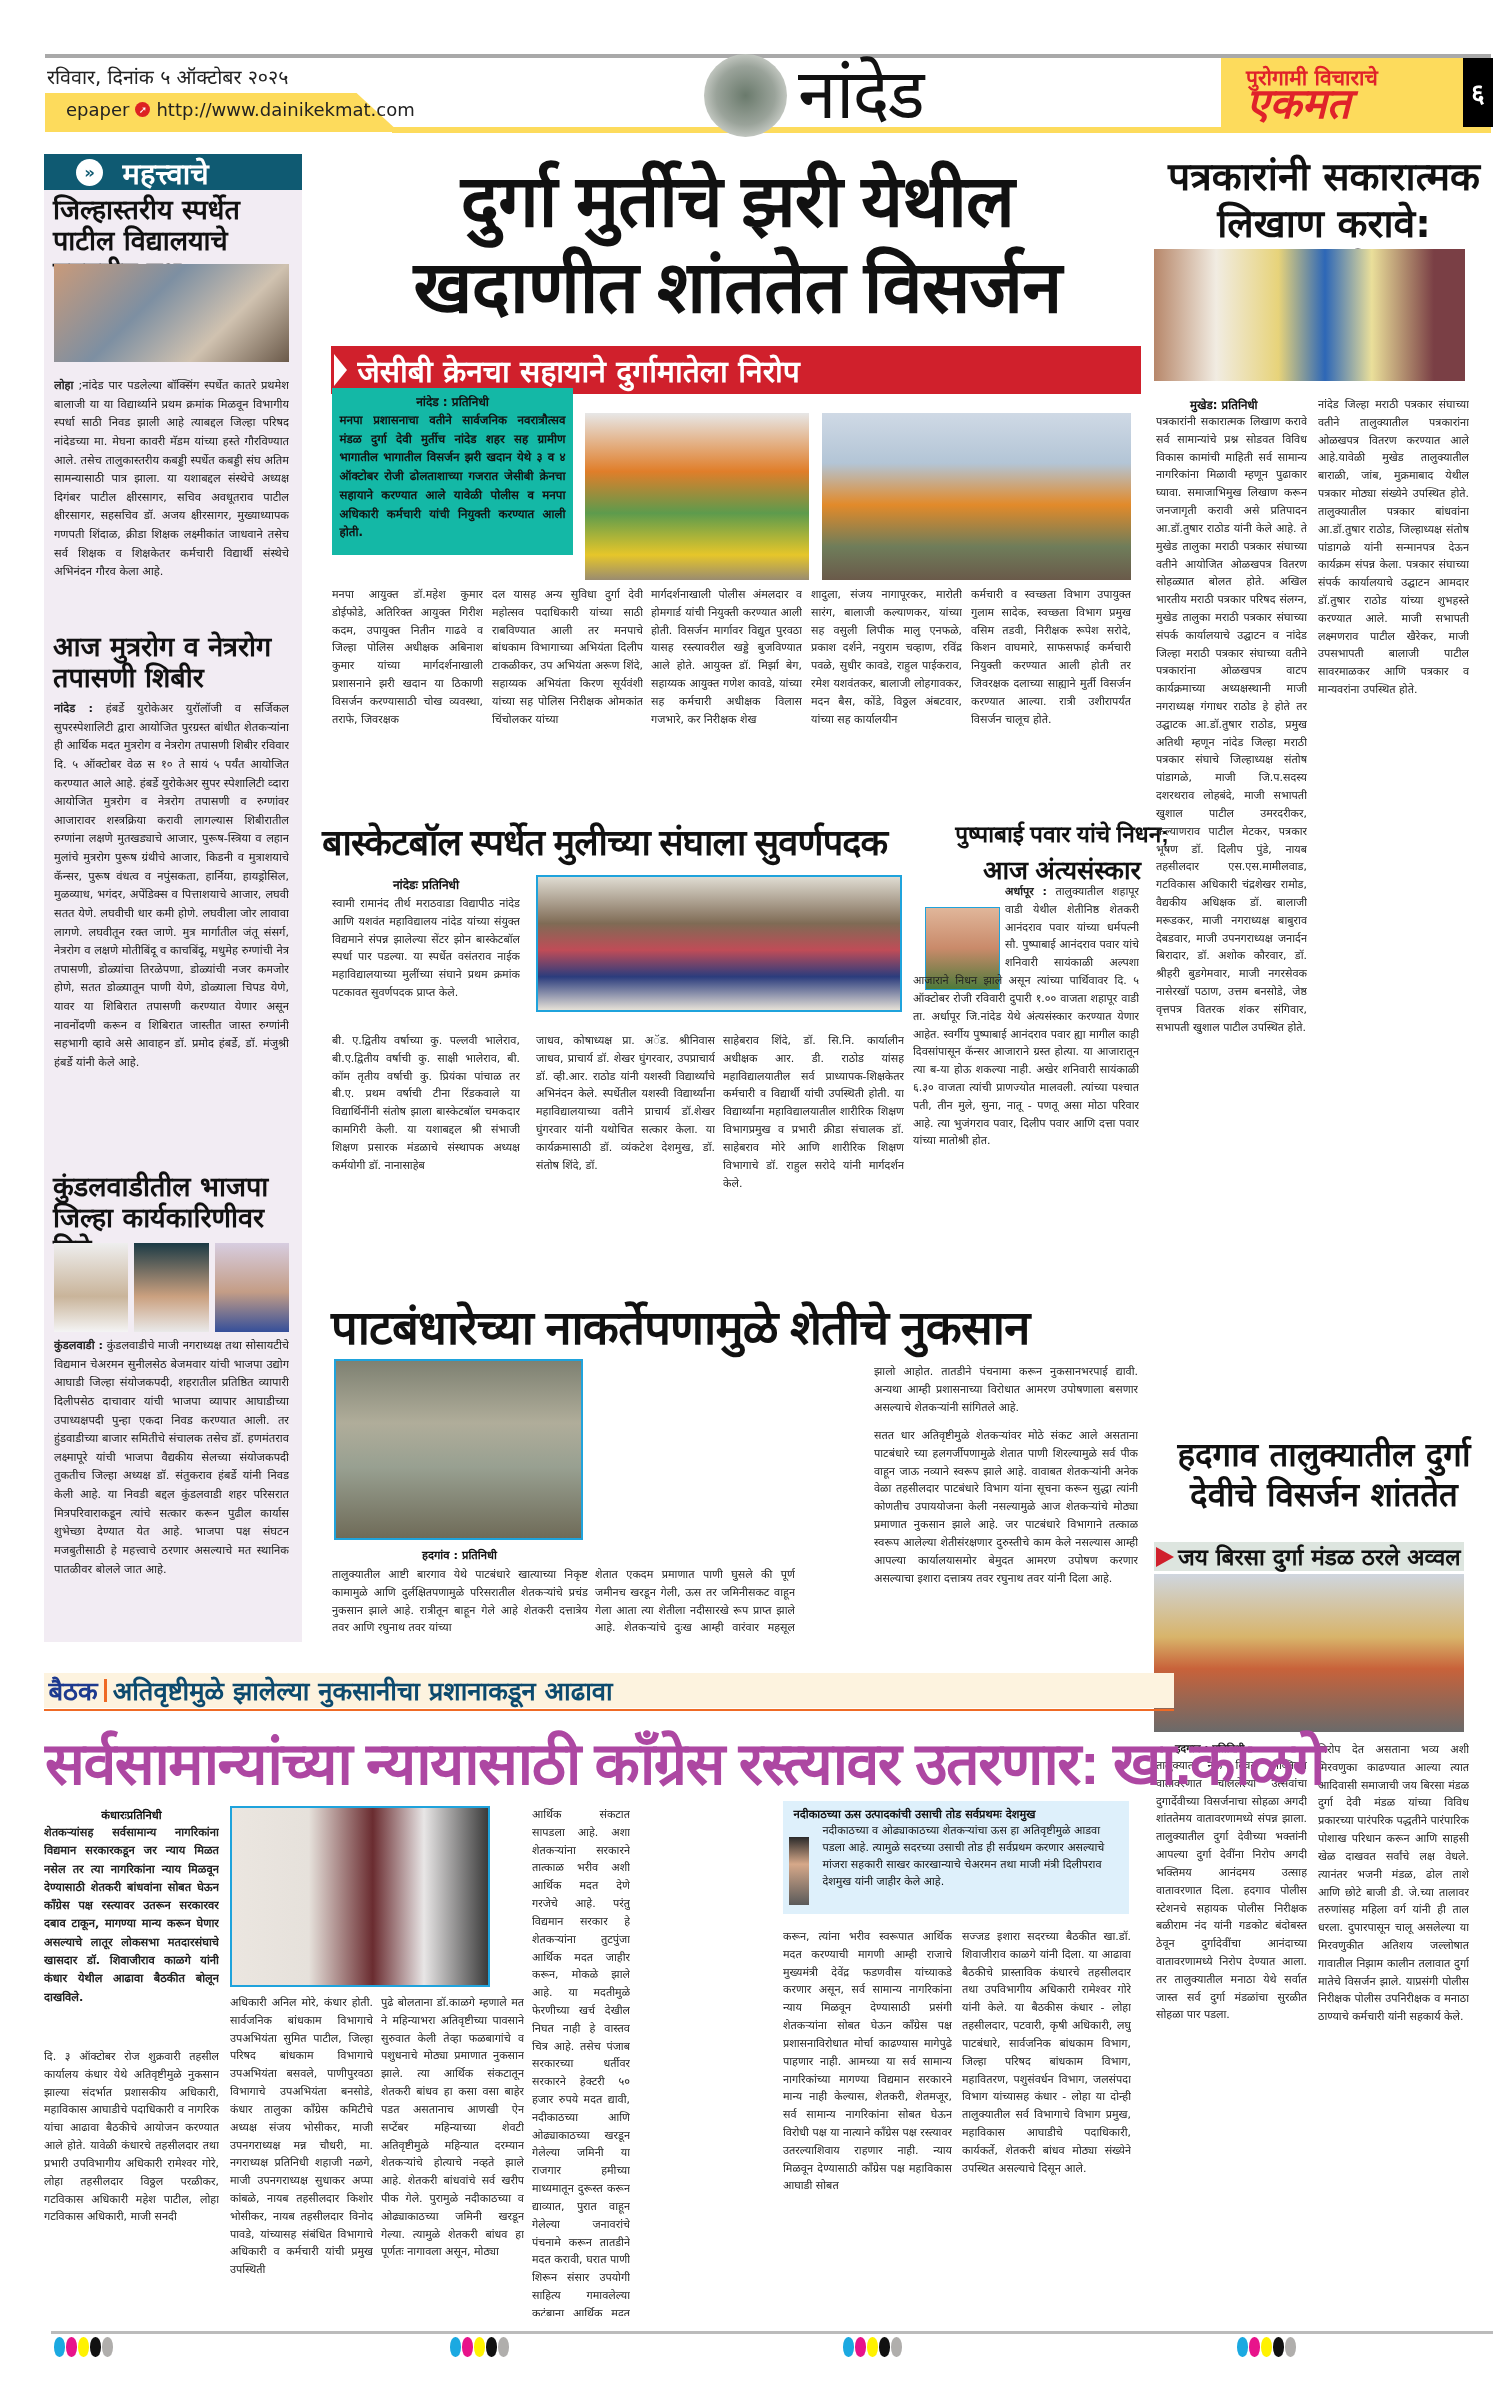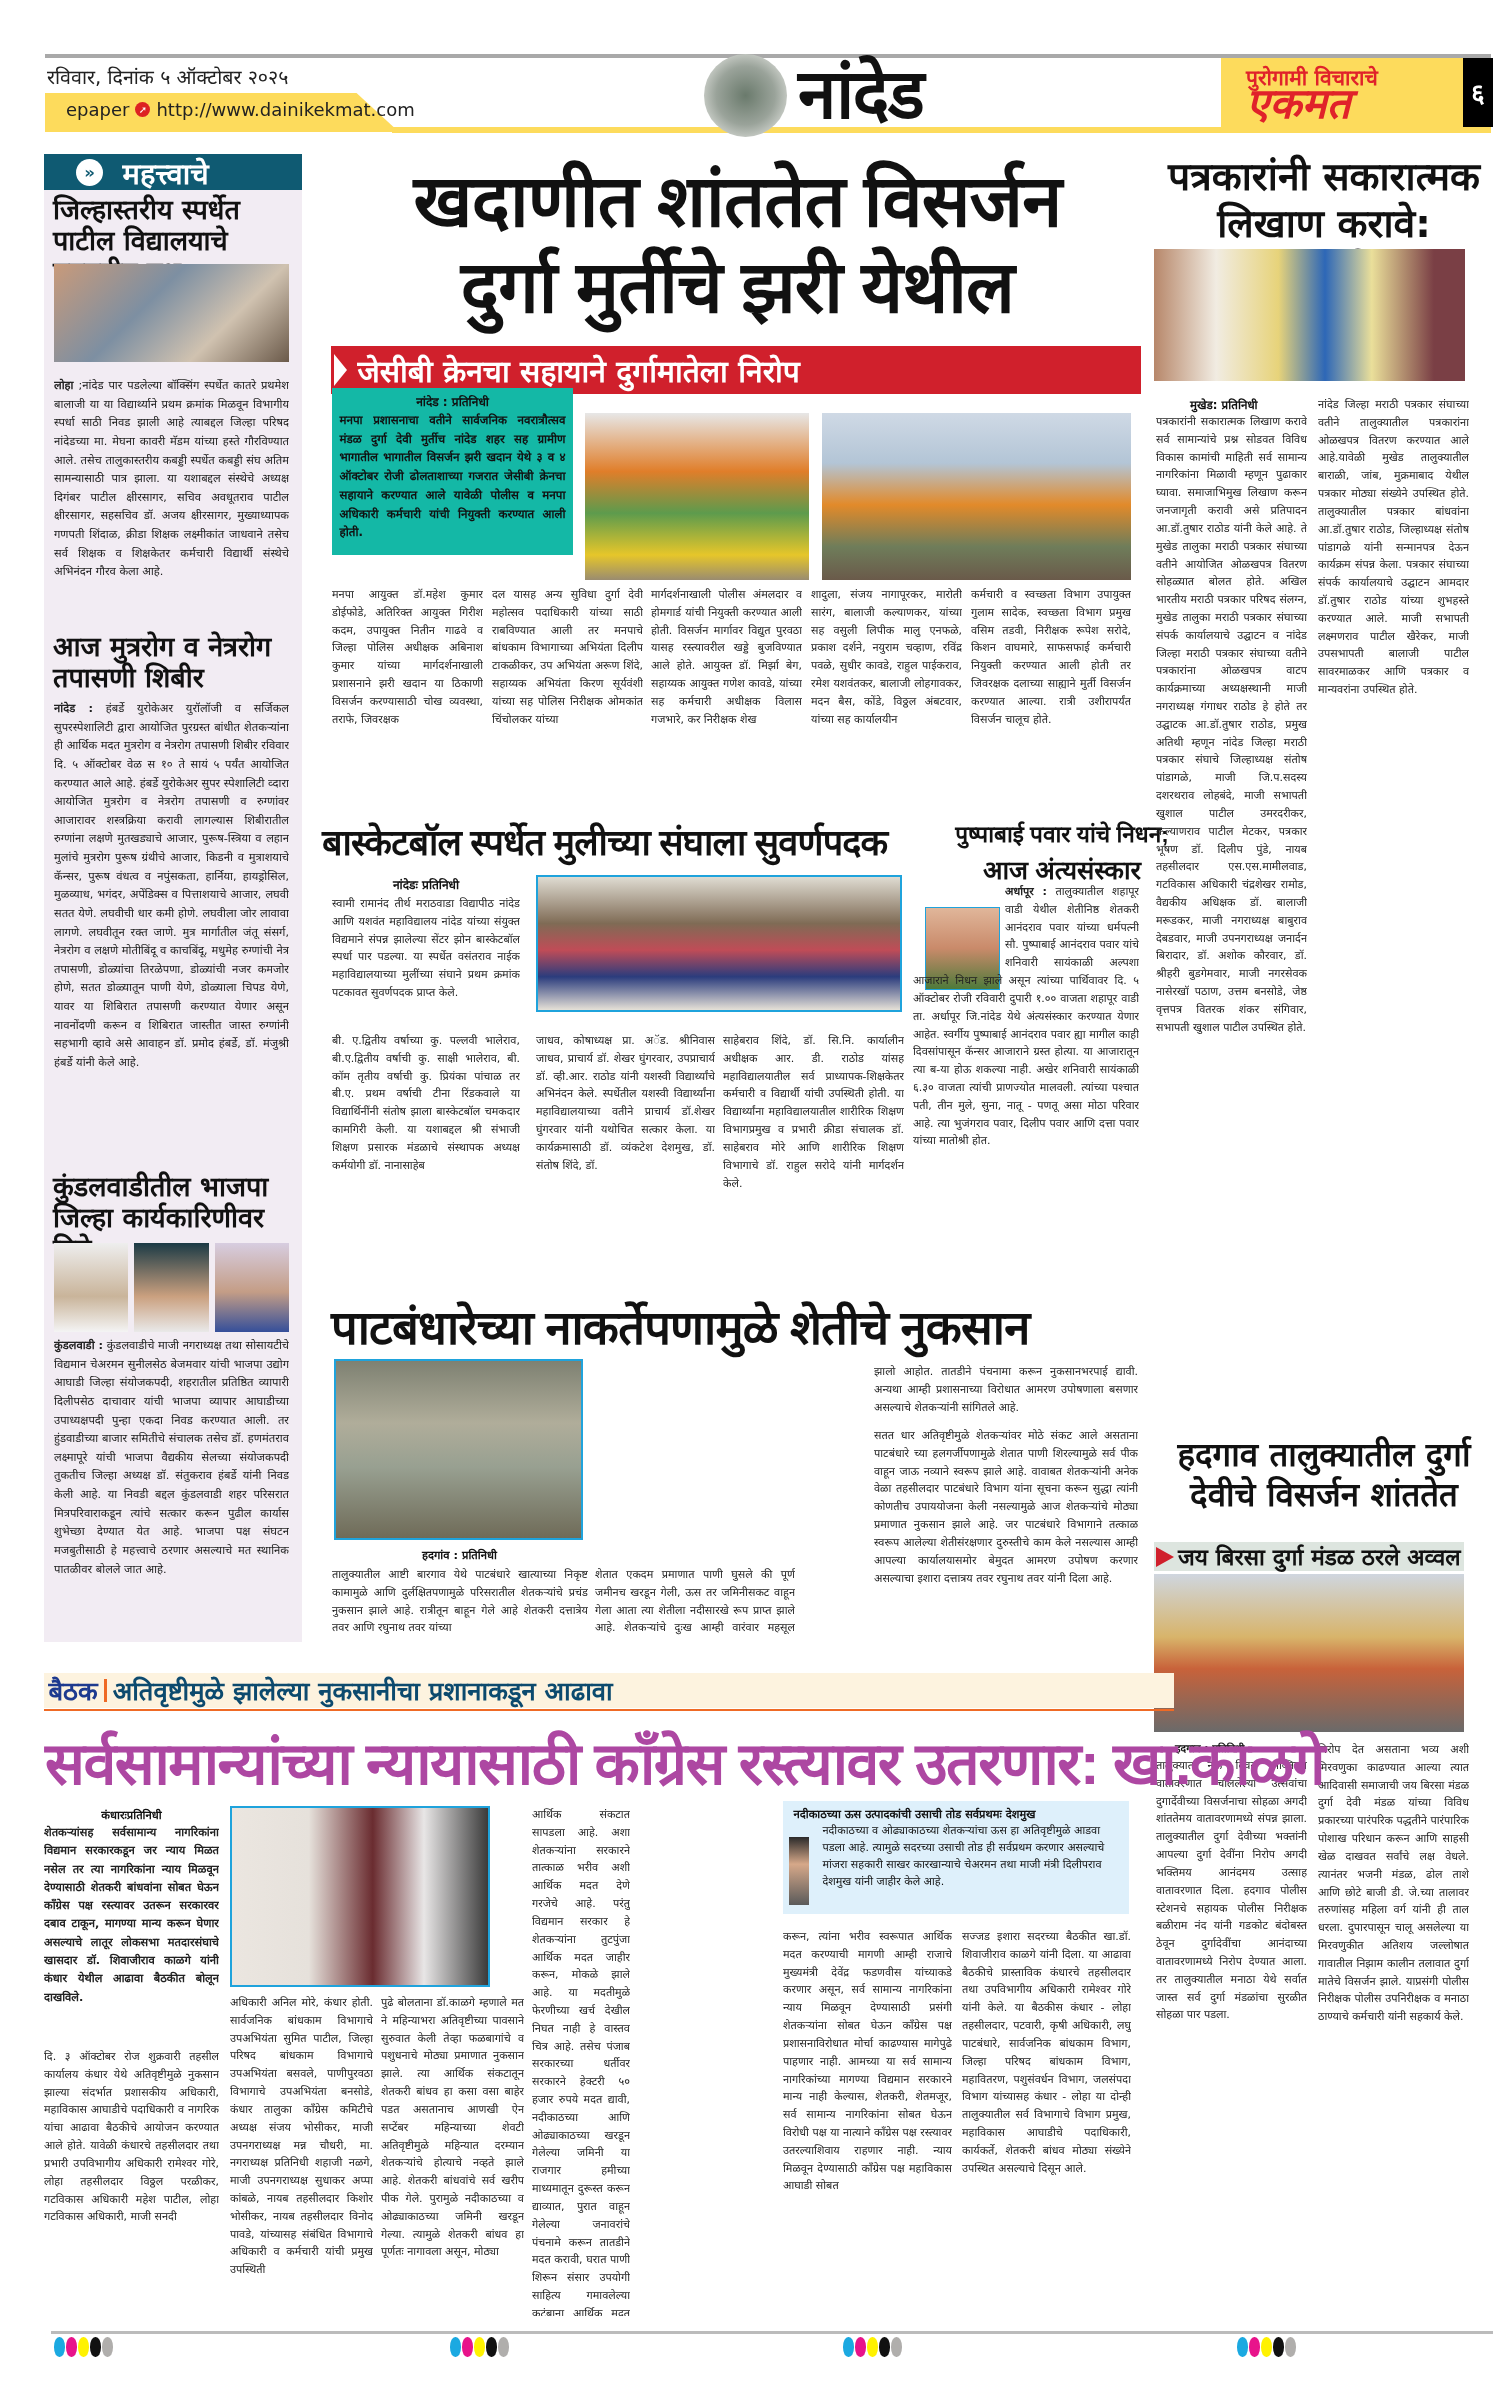--- a/index.html
+++ b/index.html
@@ -5,21 +5,21 @@
 *{box-sizing:border-box;margin:0;padding:0}
 body{width:1512px;height:2401px;background:#fff;font-family:"DejaVu Sans",sans-serif;color:#111;position:relative;overflow:hidden}
 .abs{position:absolute}
 .masthead-rule{left:45px;top:54px;width:1446px;height:3.8px;background:#a9a9a9}
 .date{left:47px;top:63px;font-size:19.6px;color:#222;font-family:"DejaVu Sans",sans-serif}
 .epaper-band{left:45px;top:93px;width:354px;height:39px;background:#fddb5c;clip-path:polygon(0 0,88% 0,100% 100%,0 100%)}
 .epaper-text{left:66px;top:99px;font-size:18px;color:#222;display:flex;align-items:center;gap:6px}
 .ep-icon{width:15px;height:15px;border-radius:50%;background:#d22;color:#fff;font-size:9.8px;display:inline-flex;align-items:center;justify-content:center}
 .yellow-rule{left:392px;top:127px;width:1099px;height:6px;background:#fddb5c}
 .logo-emblem{left:704px;top:54px;width:83px;height:83px;border-radius:50%;background:radial-gradient(circle,#6a7a6c 0,#9aa39a 50%,#c9cdc7 75%,transparent 76%)}
-.city-title{left:798px;top:60px;font-size:69px;font-weight:700;font-family:"Liberation Sans",sans-serif;letter-spacing:-1.5px;line-height:1}
+.city-title{left:798px;top:60px;font-size:69px;font-weight:400;font-family:"Liberation Sans",sans-serif;letter-spacing:-1.5px;line-height:1}
 .brand-box{left:1221px;top:58px;width:253px;height:69px;background:#fddb5c}
 .brand-tag{left:1246px;top:63px;font-size:21px;color:#e0222a;font-weight:700}
 .brand-name{left:1246px;top:83px;font-size:42px;color:#e0222a;font-weight:900;font-style:italic;line-height:1}
 .page-no-box{left:1463px;top:58px;width:30px;height:69px;background:#000;color:#fff;font-size:25.6px;font-weight:700;display:flex;align-items:center;justify-content:center}
 
 
 .left-col{left:44px;top:154px;width:258px;height:1488px;background:#f2ecf3}
 .mahatva-band{left:44px;top:154px;width:258px;height:36px;background:#0f5a72;display:flex;align-items:center;gap:19.6px;padding-left:32px}
 .mahatva-icon{width:27px;height:27px;border-radius:50%;background:#fff;color:#0f5a72;font-size:16.6px;font-weight:900;display:flex;align-items:center;justify-content:center}
 .mahatva-label{color:#fff;font-size:29px;font-weight:900}
@@ -97,22 +97,22 @@
 <div class="abs lc-body" style="left:54px;top:700px;width:235px;height:452px;overflow:hidden"><b>नांदेड :</b> <span>हंबर्डे युरोकेअर युरॉलॉजी व सर्जिकल सुपरस्पेशालिटी द्वारा आयोजित पुरग्रस्त बांधीत शेतकऱ्यांना ही आर्थिक मदत मुत्ररोग व नेत्ररोग तपासणी शिबीर रविवार दि. ५ ऑक्टोबर वेळ स १० ते सायं ५ पर्यंत आयोजित करण्यात आले आहे. हंबर्डे युरोकेअर सुपर स्पेशालिटी व्दारा आयोजित मुत्ररोग व नेत्ररोग तपासणी व रुग्णांवर आजारावर शस्त्रक्रिया करावी लागल्यास शिबीरातील रुग्णांना लक्षणे मुतखड्याचे आजार, पुरूष-स्त्रिया व लहान मुलांचे मुत्ररोग पुरूष ग्रंथीचे आजार, किडनी व मुत्राशयाचे कॅन्सर, पुरूष वंधत्व व नपुंसकता, हार्निया, हायड्रोसिल, मुळव्याध, भगंदर, अपेंडिक्स व पित्ताशयाचे आजार, लघवी सतत येणे. लघवीची धार कमी होणे. लघवीला जोर लावावा लागणे. लघवीतून रक्त जाणे. मुत्र मार्गातील जंतू संसर्ग, नेत्ररोग व लक्षणे मोतीबिंदू व काचबिंदू, मधुमेह रुग्णांची नेत्र तपासणी, डोळ्यांचा तिरळेपणा, डोळ्यांची नजर कमजोर होणे, सतत डोळ्यातून पाणी येणे, डोळ्याला चिपड येणे, यावर या शिबिरात तपासणी करण्यात येणार असून नावनोंदणी करून व शिबिरात जास्तीत जास्त रुग्णांनी सहभागी व्हावे असे आवाहन डॉ. प्रमोद हंबर्डे, डॉ. मंजुश्री हंबर्डे यांनी केले आहे.</span></div>
 <div class="abs lc-head" style="left:53px;top:1171px;width:241px">कुंडलवाडीतील भाजपा जिल्हा कार्यकारिणीवर तिघे</div>
 <div class="abs" style="left:54px;top:1243px;width:235px;height:89px;display:flex;gap:6px">
   <div class="photo" style="flex:1;background:linear-gradient(#eee,#c9b49a 60%,#f4f4f4)"></div>
   <div class="photo" style="flex:1;background:linear-gradient(#1b3a45,#caa07f 60%,#e9e9e9)"></div>
   <div class="photo" style="flex:1;background:linear-gradient(#d7cde0,#c49d86 55%,#354f9a)"></div>
 </div>
 <div class="abs lc-body" style="left:54px;top:1337px;width:235px;height:297px;overflow:hidden"><b>कुंडलवाडी :</b> <span>कुंडलवाडीचे माजी नगराध्यक्ष तथा सोसायटीचे विद्यमान चेअरमन सुनीलसेठ बेजमवार यांची भाजपा उद्योग आघाडी जिल्हा संयोजकपदी, शहरातील प्रतिष्ठित व्यापारी दिलीपसेठ दाचावार यांची भाजपा व्यापार आघाडीच्या उपाध्यक्षपदी पुन्हा एकदा निवड करण्यात आली. तर हुंडवाडीच्या बाजार समितीचे संचालक तसेच डॉ. हणमंतराव लक्ष्मापूरे यांची भाजपा वैद्यकीय सेलच्या संयोजकपदी तुकतीच जिल्हा अध्यक्ष डॉ. संतुकराव हंबर्डे यांनी निवड केली आहे. या निवडी बद्दल कुंडलवाडी शहर परिसरात मित्रपरिवाराकडून त्यांचे सत्कार करून पुढील कार्यास शुभेच्छा देण्यात येत आहे. भाजपा पक्ष संघटन मजबुतीसाठी हे महत्त्वाचे ठरणार असल्याचे मत स्थानिक पातळीवर बोलले जात आहे.</span></div>
 
 <div class="abs main-head">
+  <div>दुर्गा मुर्तीचे झरी येथील</div>
   <div>खदाणीत शांततेत विसर्जन</div>
-  <div>दुर्गा मुर्तीचे झरी येथील</div>
 </div>
 <div class="abs sub-band">
   <span class="sub-chevron"></span>
   <span class="sub-text">जेसीबी क्रेनचा सहायाने दुर्गामातेला निरोप</span>
 </div>
 <div class="abs yellow-box">
   <div class="yb-dateline">नांदेड : प्रतिनिधी</div>
   <div class="yb-body">मनपा प्रशासनाचा वतीने सार्वजनिक नवरात्रौत्सव मंडळ दुर्गा देवी मुर्तीच नांदेड शहर सह ग्रामीण भागातील भागातील विसर्जन झरी खदान येथे ३ व ४ ऑक्टोबर रोजी ढोलताशाच्या गजरात जेसीबी क्रेनचा सहायाने करण्यात आले यावेळी पोलीस व मनपा अधिकारी कर्मचारी यांची नियुक्ती करण्यात आली होती.</div>
 </div>
 <div class="abs photo" style="left:585px;top:413px;width:224px;height:167px;background:linear-gradient(#e7e7e7,#e07e2a 35%,#5d9b4d 60%,#e6c62a 85%,#9a8c70)"></div>

